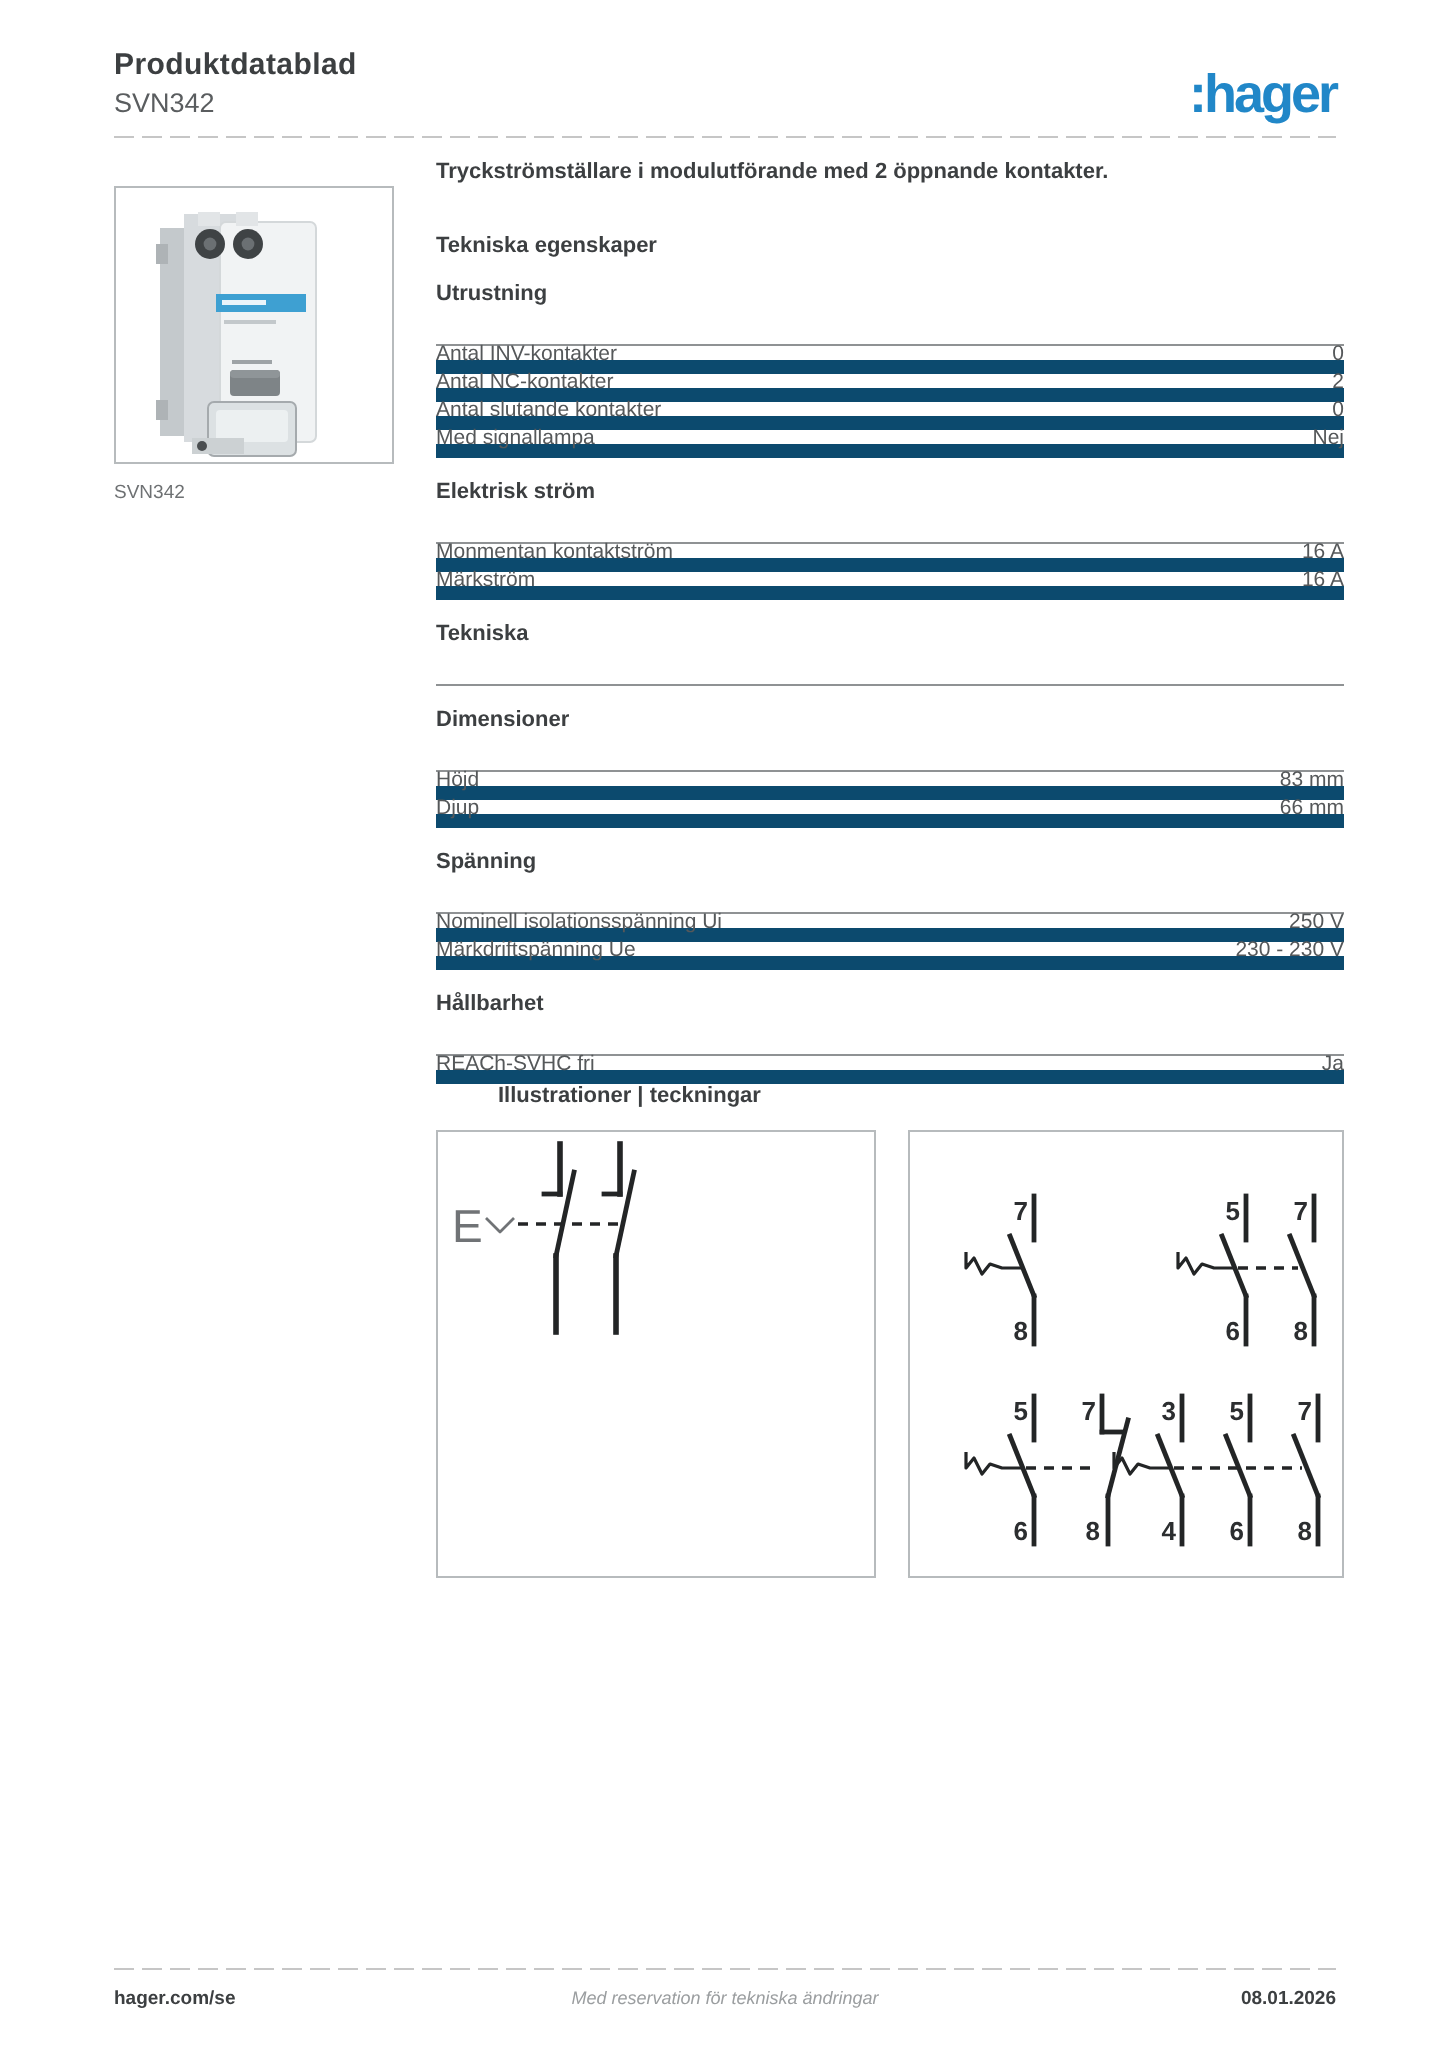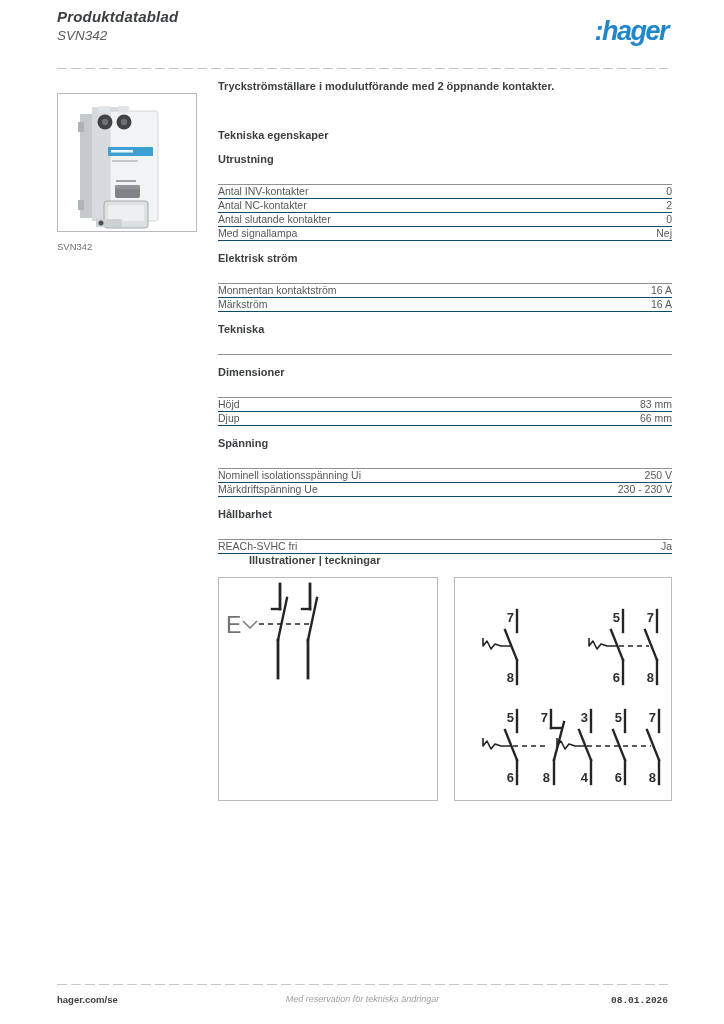--- a/index.html
+++ b/index.html
@@ -1,39 +1,39 @@
 <!DOCTYPE html>
 <html><head>
 <meta charset="utf-8">
 <style>
   * { margin:0; padding:0; box-sizing:border-box; }
   html,body { width:724px; height:1024px; background:#fff; font-family:"Liberation Sans", sans-serif; color:#4a4d4f; }
   .page { position:relative; width:724px; height:1024px; overflow:hidden; background:#fff; }
 
   
-  .header { position:absolute; left:57px; top:8px; right:56px;font-style:italic; }
+  .header { position:absolute; left:57px; top:24px; right:56px; }
   .h-title { font-size:15px; font-weight:bold; color:#3c3f41; letter-spacing:.2px; }
   .h-sub { font-size:13.5px; color:#5a5d5f; margin-top:3px; }
   .logo { position:absolute; right:0; top:8px; font-size:27px; font-weight:bold; color:#2187c8; letter-spacing:-1.5px;text-align:right; }
   .dash-line { position:absolute; left:57px; right:56px; height:1px;
     background:repeating-linear-gradient(to right,#c6c6c6 0 10px,transparent 10px 14px); }
   .dl-top { top:68px; }
   .dl-bottom { top:984px; }
 
   
   .photo-box { position:absolute; left:57px; top:93px; width:140px; height:139px; border:1px solid #b7bbbd; background:#fff; }
   .photo-caption { position:absolute; left:57px; top:241px; font-size:9.5px; color:#6e7173; }
 
   
   .right-col { position:absolute; left:218px; top:80px; width:454px; }
   .desc { font-size:11px; font-weight:bold; color:#3c3f41; line-height:13px; }
-  .tech-heading { font-size:11px; font-weight:bold; color:#3c3f41; margin-top:36px; line-height:13px; }
+  .tech-heading { font-size:11px; font-weight:bold; color:#3c3f41; margin-top:24px; line-height:13px; }
   .sec { margin-top:11px; }
   .sec-title { font-size:11px; font-weight:bold; color:#3c3f41; line-height:13px; padding-bottom:18px; border-bottom:1px solid #8f9294; }
-  .trow { display:flex; justify-content:space-between; height:14px; font-size:10.5px; color:#55585a; border-bottom:1px solid #0c4a6e; }
+  .trow { display:flex; justify-content:space-between; align-items:center; height:14px; font-size:10.5px; color:#55585a; border-bottom:7px solid #0c4a6e; }
   .tl { white-space:nowrap; }
   .tv { white-space:nowrap; text-align:right; }
 
   .ill-heading { font-size:11px; font-weight:bold; color:#3c3f41; line-height:13px;padding-left:31px; }
   .ill-row { margin-top:10px; display:flex; gap:16px; }
   .ill-box { position:relative; border:1px solid #b7bbbd; background:#fff; }
   .ill-box.left { width:224px; height:224px; }
   .ill-box.right { width:222px; height:224px; }
   .diag { position:absolute; }
 
@@ -42,21 +42,21 @@
   .dthick { stroke:#232526; stroke-width:2.8; fill:none; stroke-linecap:square; }
   .dthin { stroke:#232526; stroke-width:1.6; fill:none; stroke-linejoin:round; }
   .ddash { stroke:#232526; stroke-width:1.7; fill:none; stroke-dasharray:5 4; }
   .gray-stroke { stroke:#707376; stroke-width:1.4; fill:none; stroke-linejoin:round; }
   .e-label { font-size:23px; fill:#707376; font-family:"Liberation Sans",sans-serif; }
 
   
   .footer { position:absolute; left:57px; right:56px; top:994px; display:flex; justify-content:space-between; align-items:baseline; }
   .f-left { font-size:9.5px; font-weight:bold; color:#3c3f41; }
   .f-center { font-size:9px; color:#9b9ea0; position:absolute; left:0; right:0; text-align:center;font-style:italic; }
-  .f-right { font-size:9.5px; font-weight:bold; color:#3c3f41;font-family:Liberation Mono, monospace; }
+  .f-right { font-size:9.5px; font-weight:bold; color:#3c3f41; }
 </style>
 </head>
 <body>
 
 <div class="page">
 
   <div class="header">
     <div class="h-title">Produktdatablad</div>
     <div class="h-sub">SVN342</div>
     <div class="logo">:hager</div>

